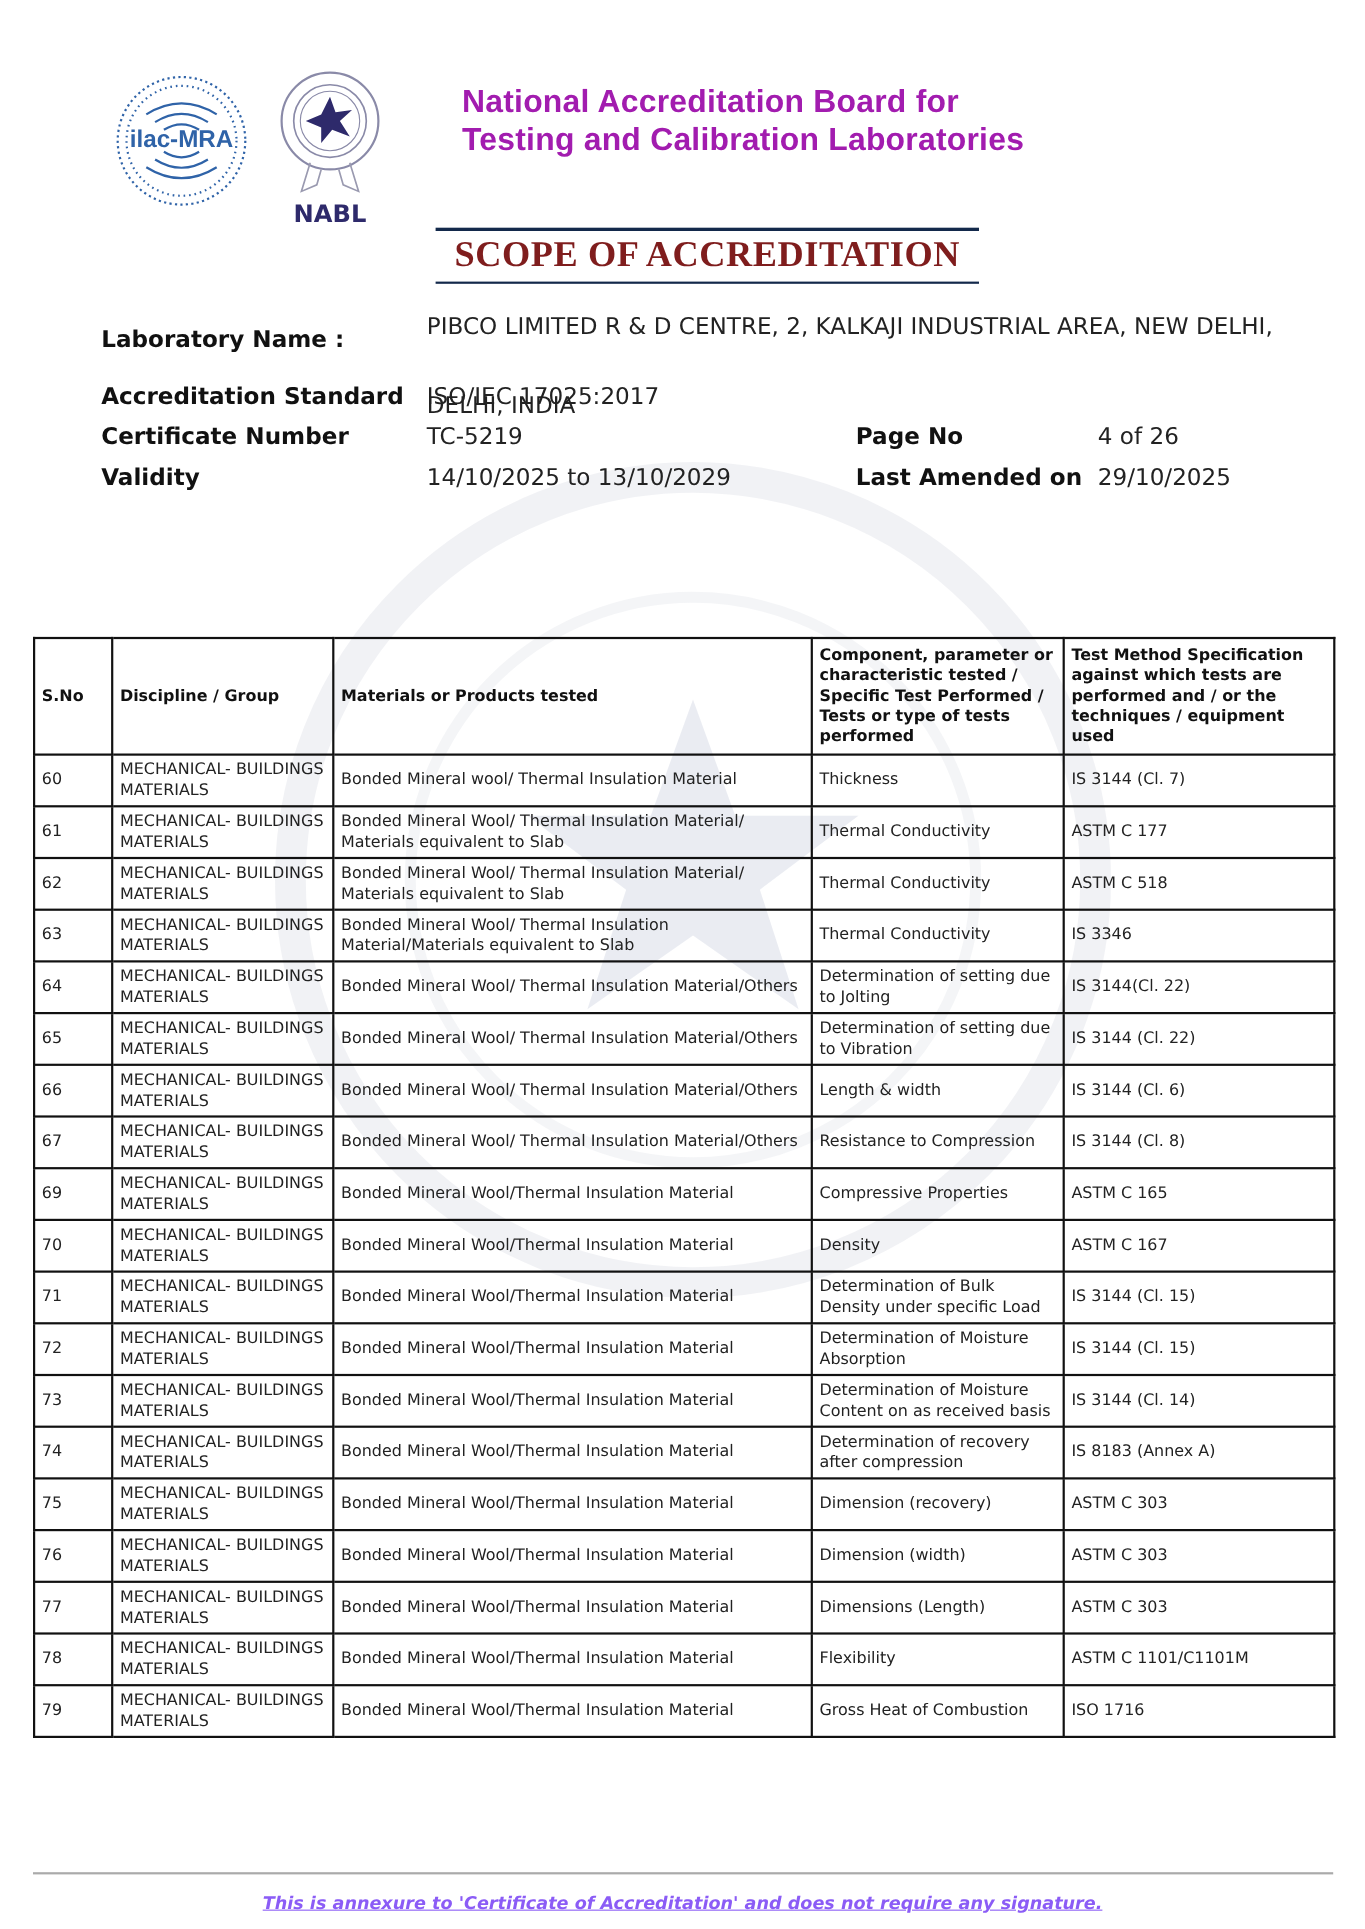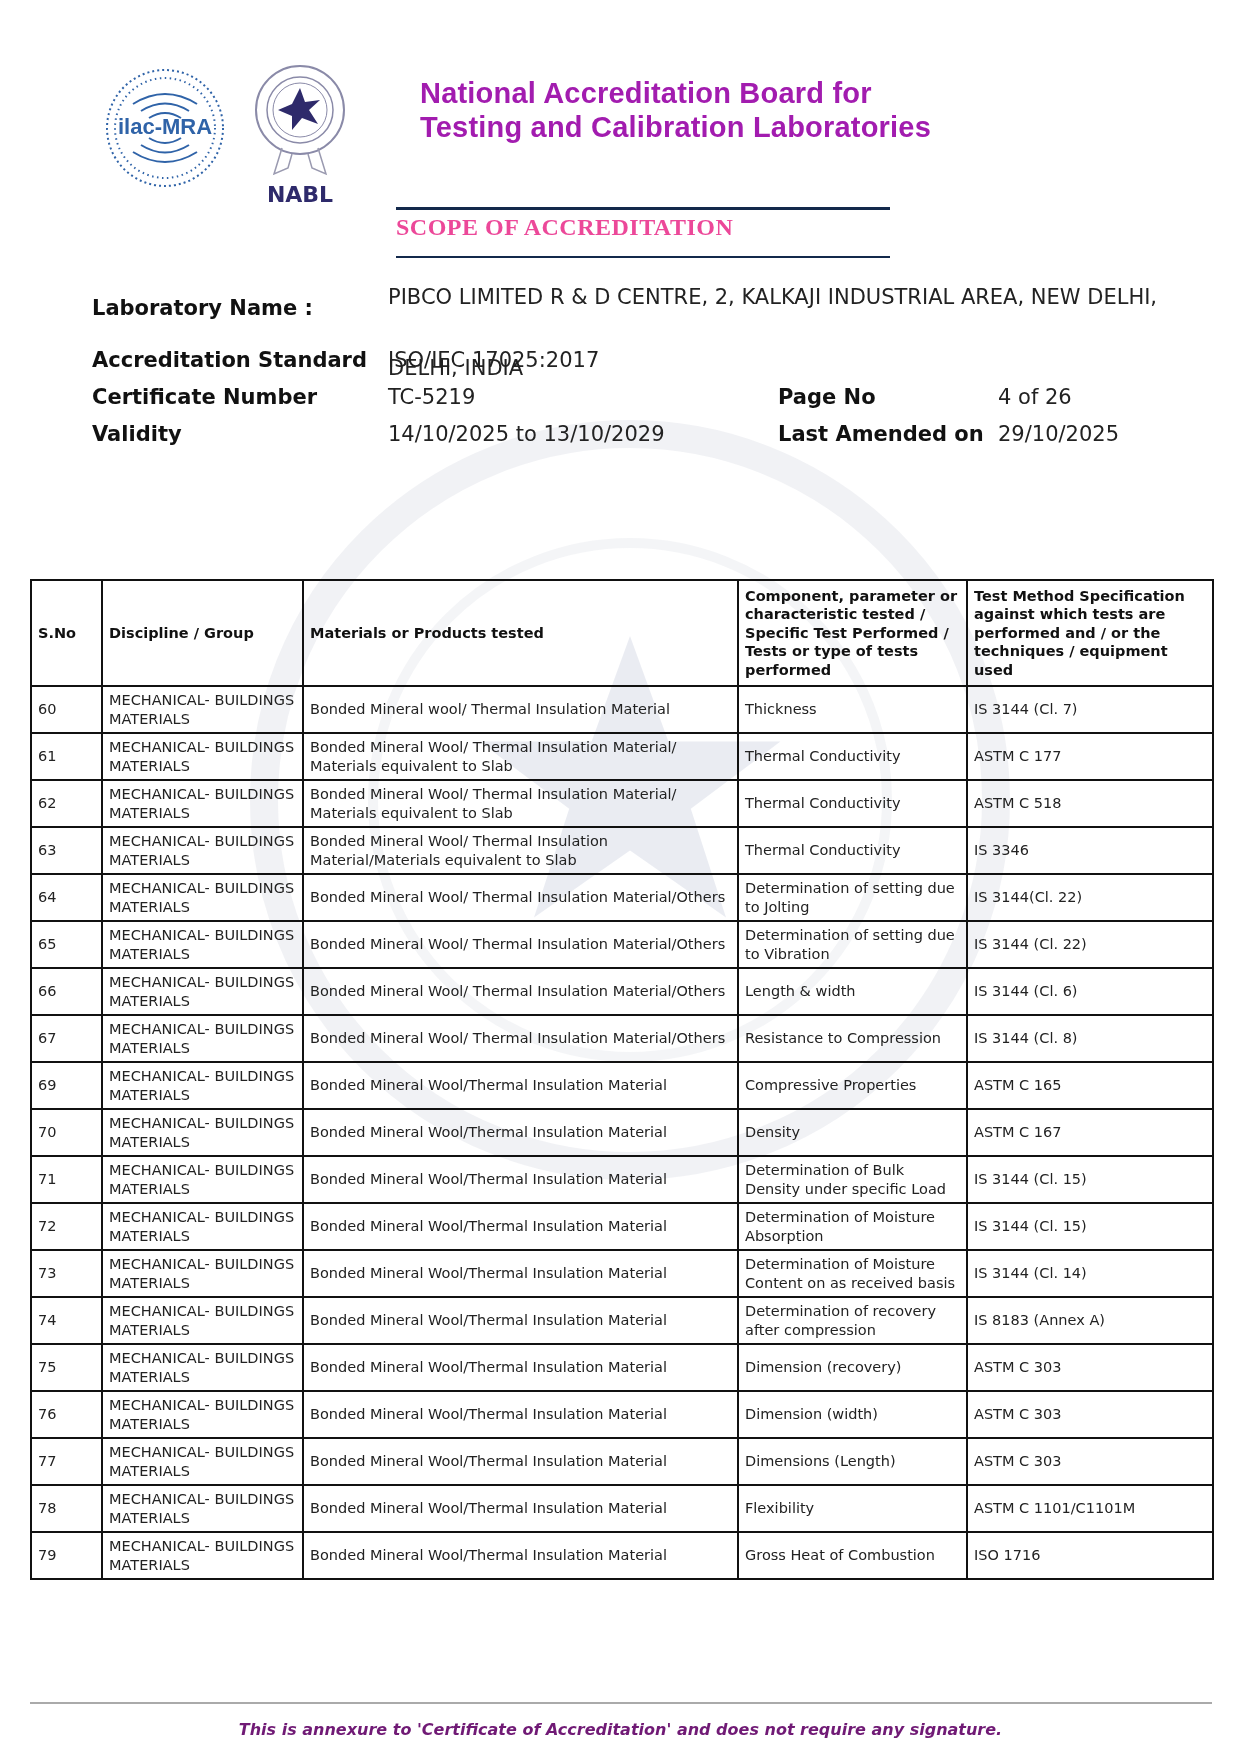--- a/index.html
+++ b/index.html
@@ -5,37 +5,37 @@
   html, body { margin:0; padding:0; background:#ffffff; }
   body { width:1241px; height:1754px; position:relative; overflow:hidden; font-family:"DejaVu Sans", sans-serif; color:#111; }
   .watermark { position:absolute; left:250px; top:420px; width:760px; height:760px; border-radius:50%; border:28px solid rgba(180,185,200,0.18); box-sizing:border-box; pointer-events:none; }
   .watermark::after { content:""; position:absolute; left:90px; top:90px; right:90px; bottom:90px; border-radius:50%; border:10px solid rgba(180,185,200,0.14); }
   .wm-star { position:absolute; left:470px; top:620px; width:320px; height:320px; pointer-events:none; opacity:0.12; }
 
   .logo-ilac { position:absolute; left:103px; top:66px; width:124px; height:124px; }
   .logo-nabl { position:absolute; left:252px; top:62px; width:96px; height:148px; }
   .org-title { position:absolute; left:390px; top:76px; font-family:"Liberation Sans", sans-serif; font-size:29px; font-weight:bold; line-height:34px; color:#a21caf; letter-spacing:0.2px;margin-left:30px; }
   .scope-rule { position:absolute; left:396px; top:207px; width:494px; height:3px; background:#13294b; }
-  .scope-title { position:absolute; left:396px; top:214px; width:494px; font-family:"Liberation Serif", serif; font-weight:bold; font-size:24px; letter-spacing:0.5px; color:#ec4899; }
+  .scope-title { position:absolute; left:396px; top:214px; width:494px; text-align:center; font-family:"Liberation Serif", serif; font-weight:bold; font-size:33px; letter-spacing:0.5px; color:#7f1d1d; }
   .scope-rule2 { position:absolute; left:396px; top:256px; width:494px; height:2px; background:#13294b; }
 
   .info { position:absolute; left:92px; font-size:21px; }
   .info .lbl { position:absolute; left:0; font-weight:bold; white-space:nowrap; font-family:"DejaVu Sans", sans-serif; }
   .info .val { position:absolute; left:296px; white-space:nowrap; color:#222; }
   .info .lbl2 { position:absolute; left:686px; font-weight:bold; white-space:nowrap; }
   .info .val2 { position:absolute; left:906px; white-space:nowrap; color:#222; }
 
   table.scope { position:absolute; left:30px; top:579px; width:1182px; border-collapse:collapse; table-layout:fixed; font-size:14.5px; }
   table.scope th, table.scope td { border:2.5px solid #111; padding:0 6px; vertical-align:middle; }
   table.scope th { font-weight:bold; text-align:left; font-size:14.5px; line-height:18.5px; height:104px; }
   table.scope td { height:45px; line-height:18.5px; color:#222; }
   col.c1 { width:71px; } col.c2 { width:201px; } col.c3 { width:435px; } col.c4 { width:229px; } col.c5 { width:246px; }
 
   .footer-rule { position:absolute; left:30px; top:1702px; width:1182px; height:2px; background:#aaa; }
-  .footer-note { position:absolute; left:0; top:1720px; width:1241px; text-align:center; font-size:16px; font-weight:bold; font-style:italic; color:#701a75; }
+  .footer-note { position:absolute; left:0; top:1720px; width:1241px; text-align:center; font-size:16px; font-weight:bold; font-style:italic; color:#8b5cf6;text-decoration:underline; }
 </style>
 </head>
 <body>
 
 <div class="watermark"></div>
 <svg class="wm-star" viewBox="0 0 100 100">
   <polygon points="50,5 62,38 97,38 69,59 80,93 50,72 20,93 31,59 3,38 38,38" fill="#5a6a9a"></polygon>
 </svg>
 
 <svg class="logo-ilac" viewBox="0 0 124 124">

